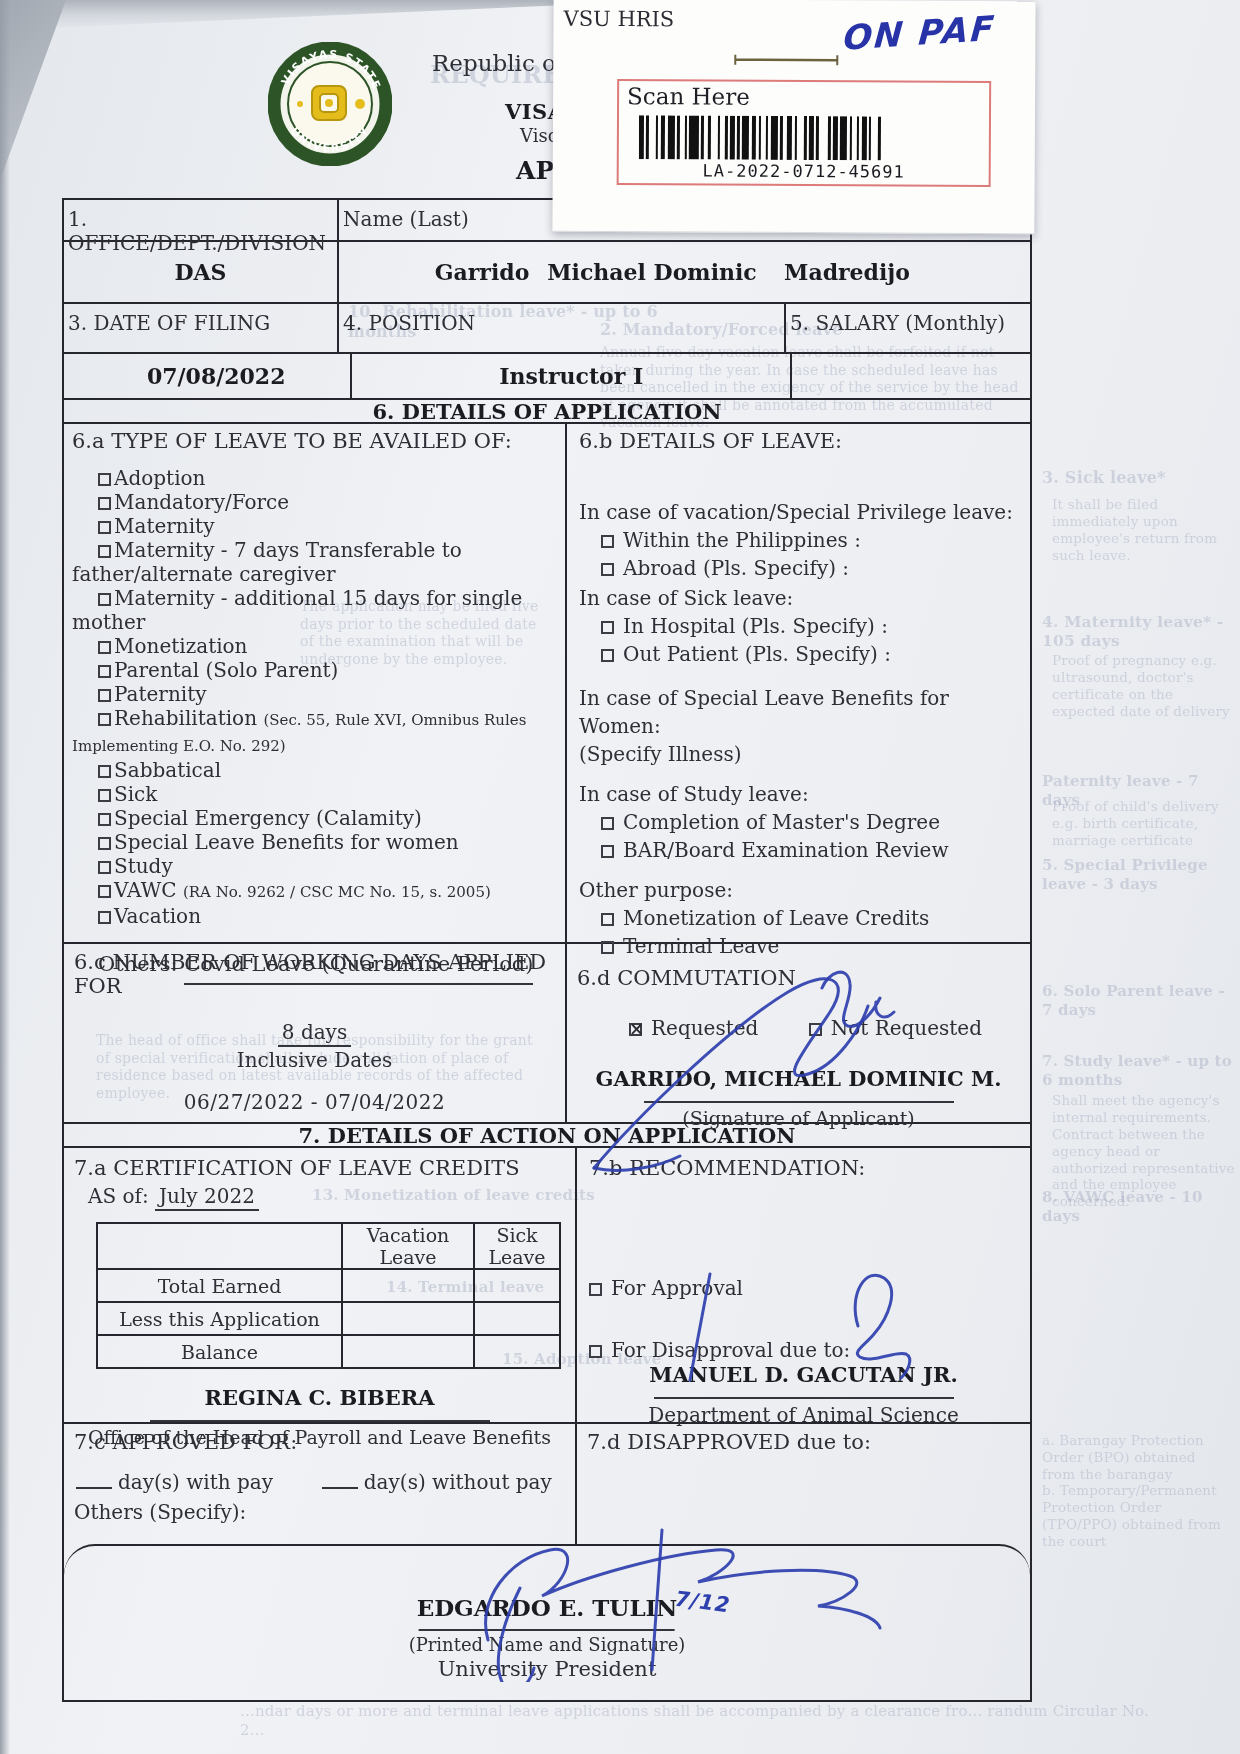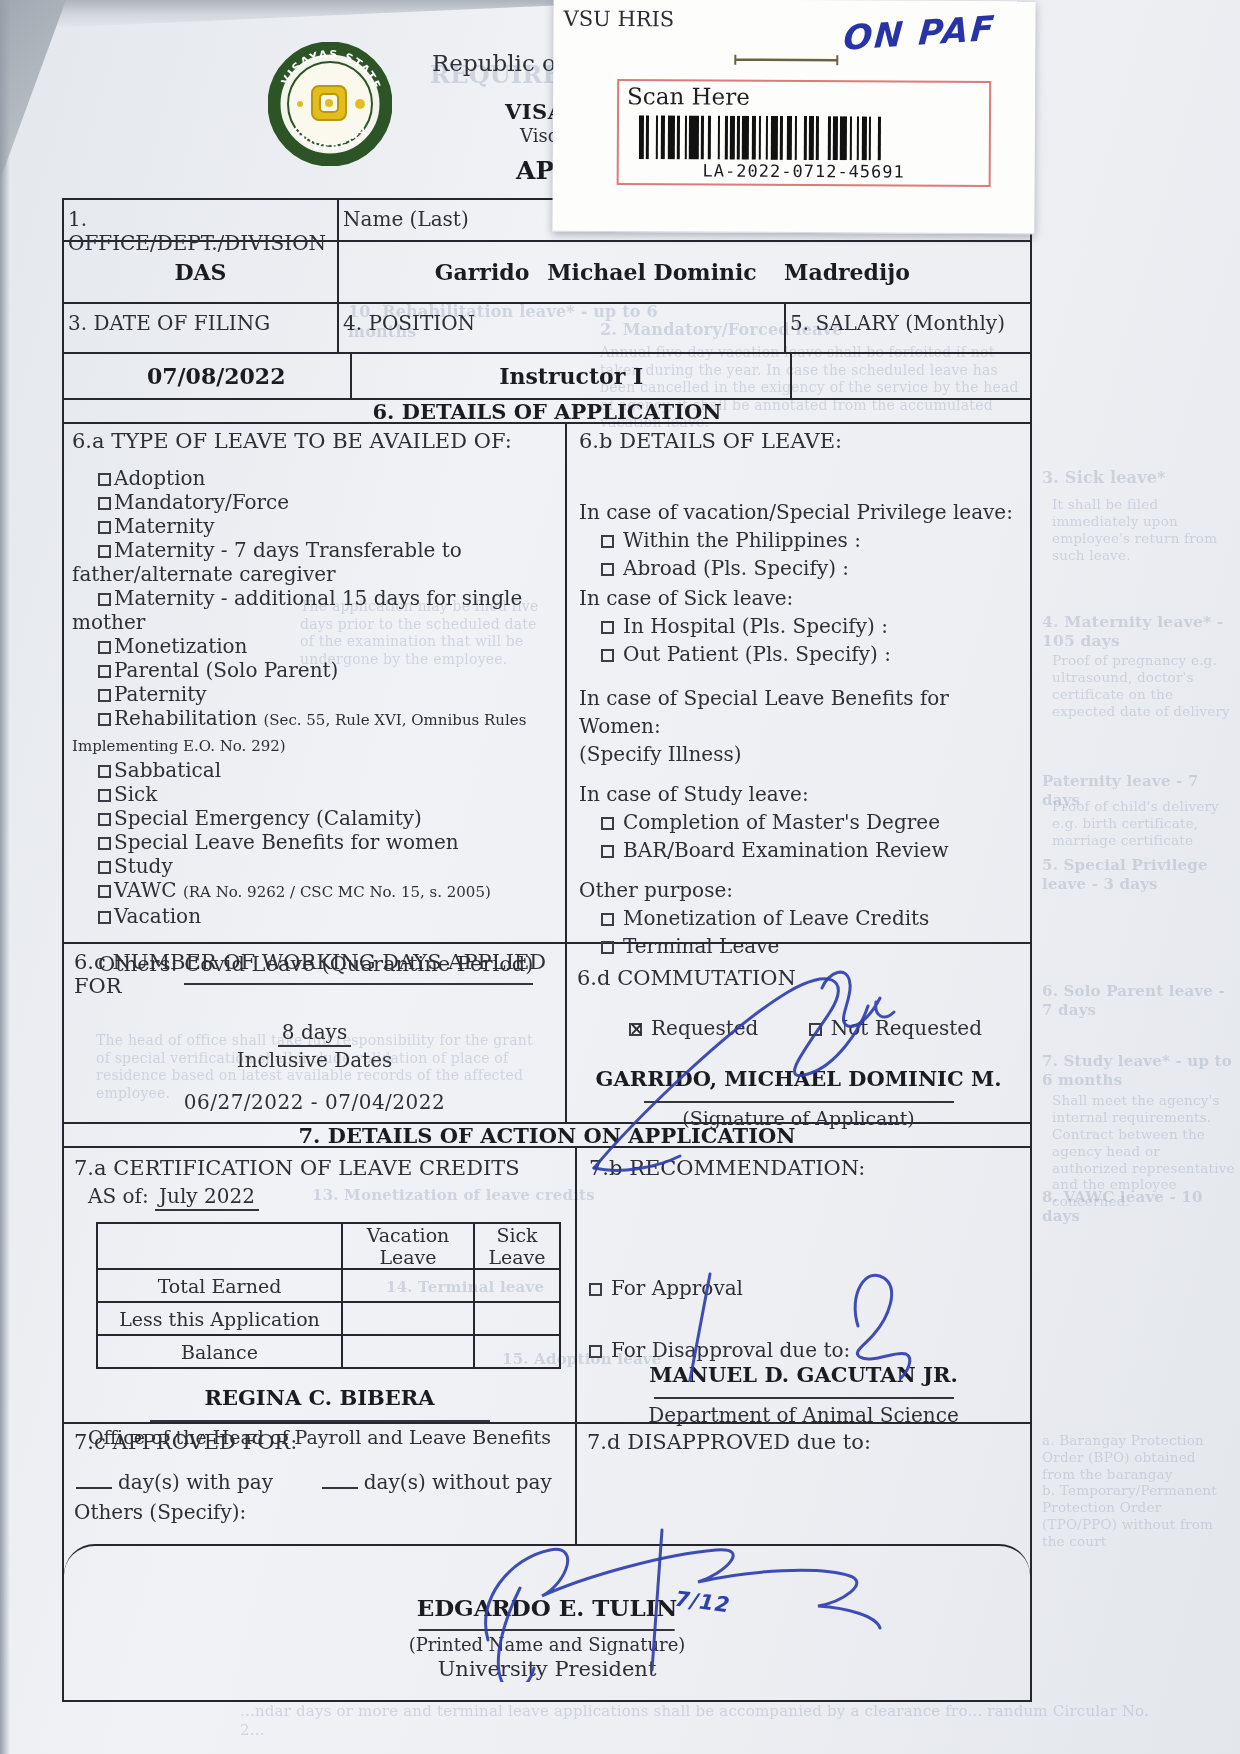--- a/index.html
+++ b/index.html
@@ -169,21 +169,21 @@
   <div class="bt bt-b" style="left:1042px;top:612px;font-size:15.5px;width:190px;">4. Maternity leave* - 105 days</div>
   <div class="bt" style="left:1052px;top:652px;font-size:13.5px;width:180px;">Proof of pregnancy e.g. ultrasound, doctor's certificate on the expected date of delivery</div>
   <div class="bt bt-b" style="left:1042px;top:772px;font-size:15px;width:190px;">Paternity leave - 7 days</div>
   <div class="bt" style="left:1052px;top:798px;font-size:13.5px;width:180px;">Proof of child's delivery e.g. birth certificate, marriage certificate</div>
   <div class="bt bt-b" style="left:1042px;top:856px;font-size:15px;width:190px;">5. Special Privilege leave - 3 days</div>
   <div class="bt bt-b" style="left:1042px;top:982px;font-size:15px;width:190px;">6. Solo Parent leave - 7 days</div>
   <div class="bt bt-b" style="left:1042px;top:1052px;font-size:15px;width:190px;">7. Study leave* - up to 6 months</div>
   <div class="bt" style="left:1052px;top:1092px;font-size:13.5px;width:185px;">Shall meet the agency's internal requirements. Contract between the agency head or authorized representative and the employee concerned.</div>
   <div class="bt bt-b" style="left:1042px;top:1188px;font-size:15px;width:190px;">8. VAWC leave - 10 days</div>
   <div class="bt" style="left:1042px;top:1432px;font-size:13.5px;width:190px;">a. Barangay Protection Order (BPO) obtained from the barangay</div>
-  <div class="bt" style="left:1042px;top:1482px;font-size:13.5px;width:190px;">b. Temporary/Permanent Protection Order (TPO/PPO) without from the court</div>
+  <div class="bt" style="left:1042px;top:1482px;font-size:13.5px;width:190px;">b. Temporary/Permanent Protection Order (TPO/PPO) obtained from the court</div>
   <div class="bt" style="left:96px;top:1032px;font-size:14px;width:440px;">The head of office shall take full responsibility for the grant of special verification shall include validation of place of residence based on latest available records of the affected employee.</div>
   <div class="bt bt-b" style="left:312px;top:1186px;font-size:15px;">13. Monetization of leave credits</div>
   <div class="bt bt-b" style="left:386px;top:1278px;font-size:15px;">14. Terminal leave</div>
   <div class="bt bt-b" style="left:502px;top:1350px;font-size:15px;">15. Adoption leave</div>
   <div class="bt" style="left:240px;top:1702px;font-size:15px;width:920px;">...ndar days or more and terminal leave applications shall be accompanied by a clearance fro... randum Circular No. 2...</div>
 
   <svg class="seal" width="124" height="124" viewBox="0 0 124 124">
     <circle cx="62" cy="62" r="60" fill="#f3f5ec"></circle>
     <circle cx="62" cy="62" r="56" fill="none" stroke="#2c5426" stroke-width="13"></circle>
     <circle cx="62" cy="62" r="42" fill="#fbf9ee" stroke="#2c5426" stroke-width="2"></circle>

